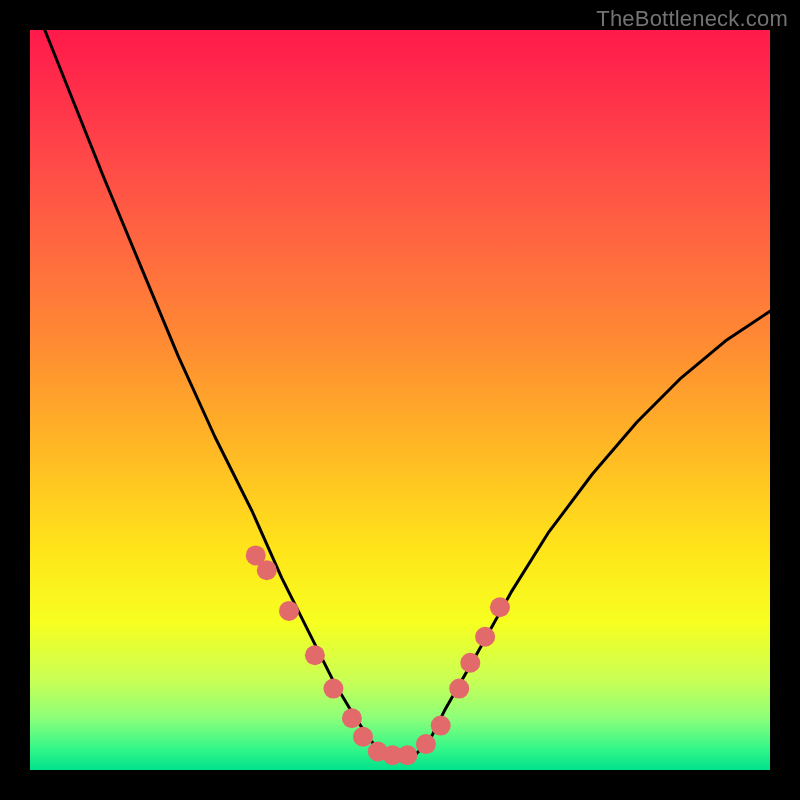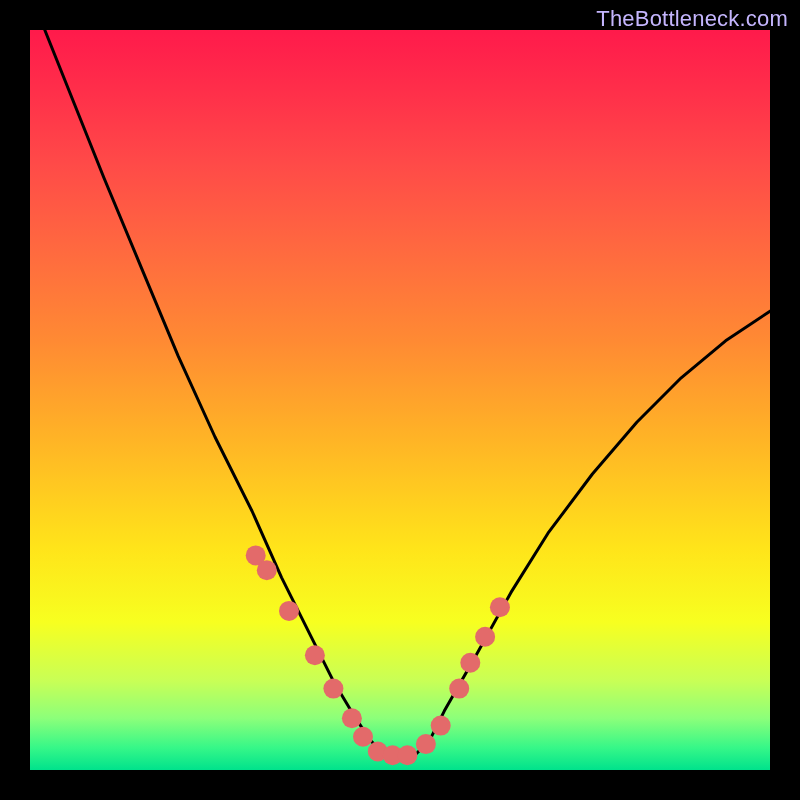--- a/index.html
+++ b/index.html
@@ -37,21 +37,21 @@
       #c8ff56 88%,
       #8cff7a 93%,
       #36f788 97%,
       #00e28c 100%
     );
   }
   .watermark {
     position: absolute;
     top: 6px;
     right: 12px;
-    color: #c4b5fd;
+    color: #737373;
     font-size: 22px;
     font-weight: 500;
     letter-spacing: 0.2px;
     user-select: none;
   }
   svg.curve {
     position: absolute;
     left: 0;
     top: 0;
     width: 740px;

